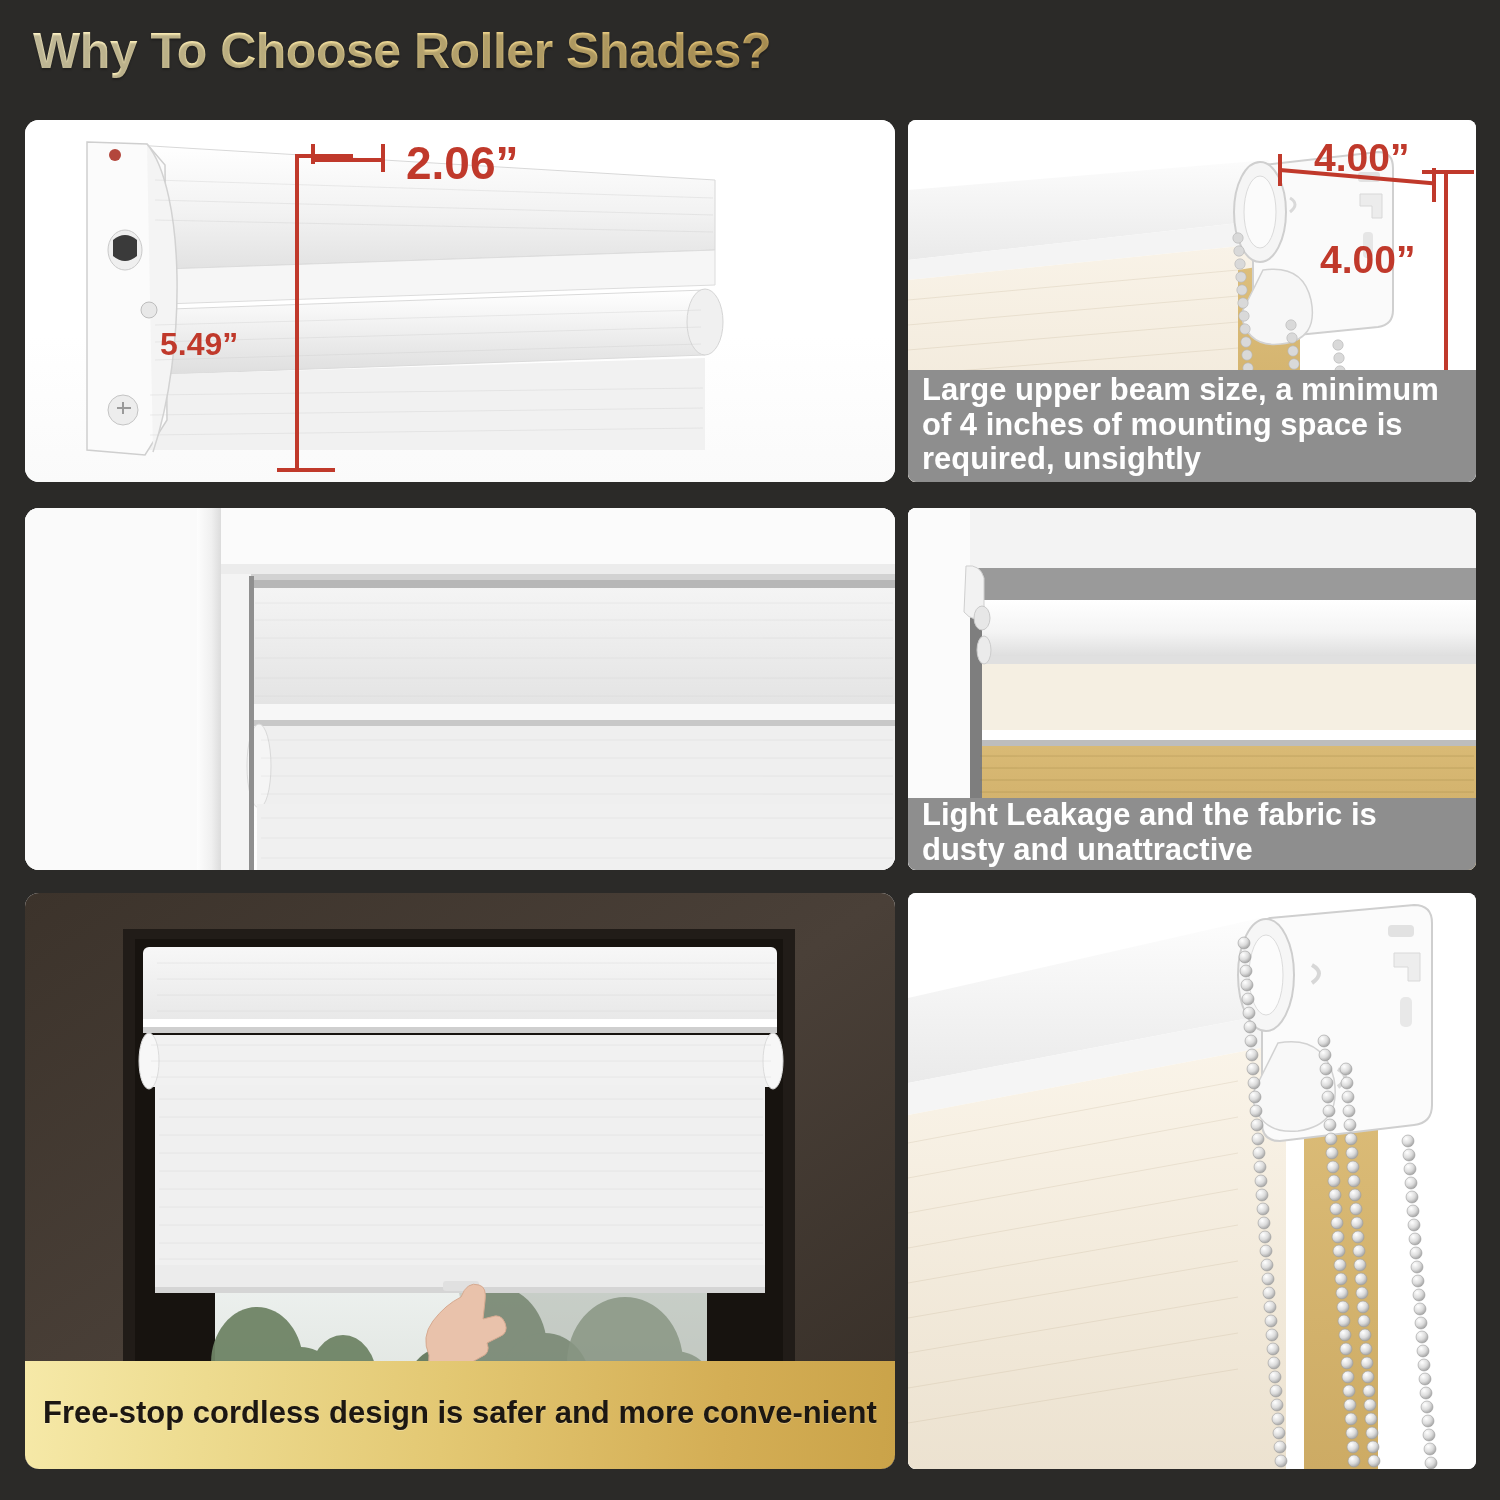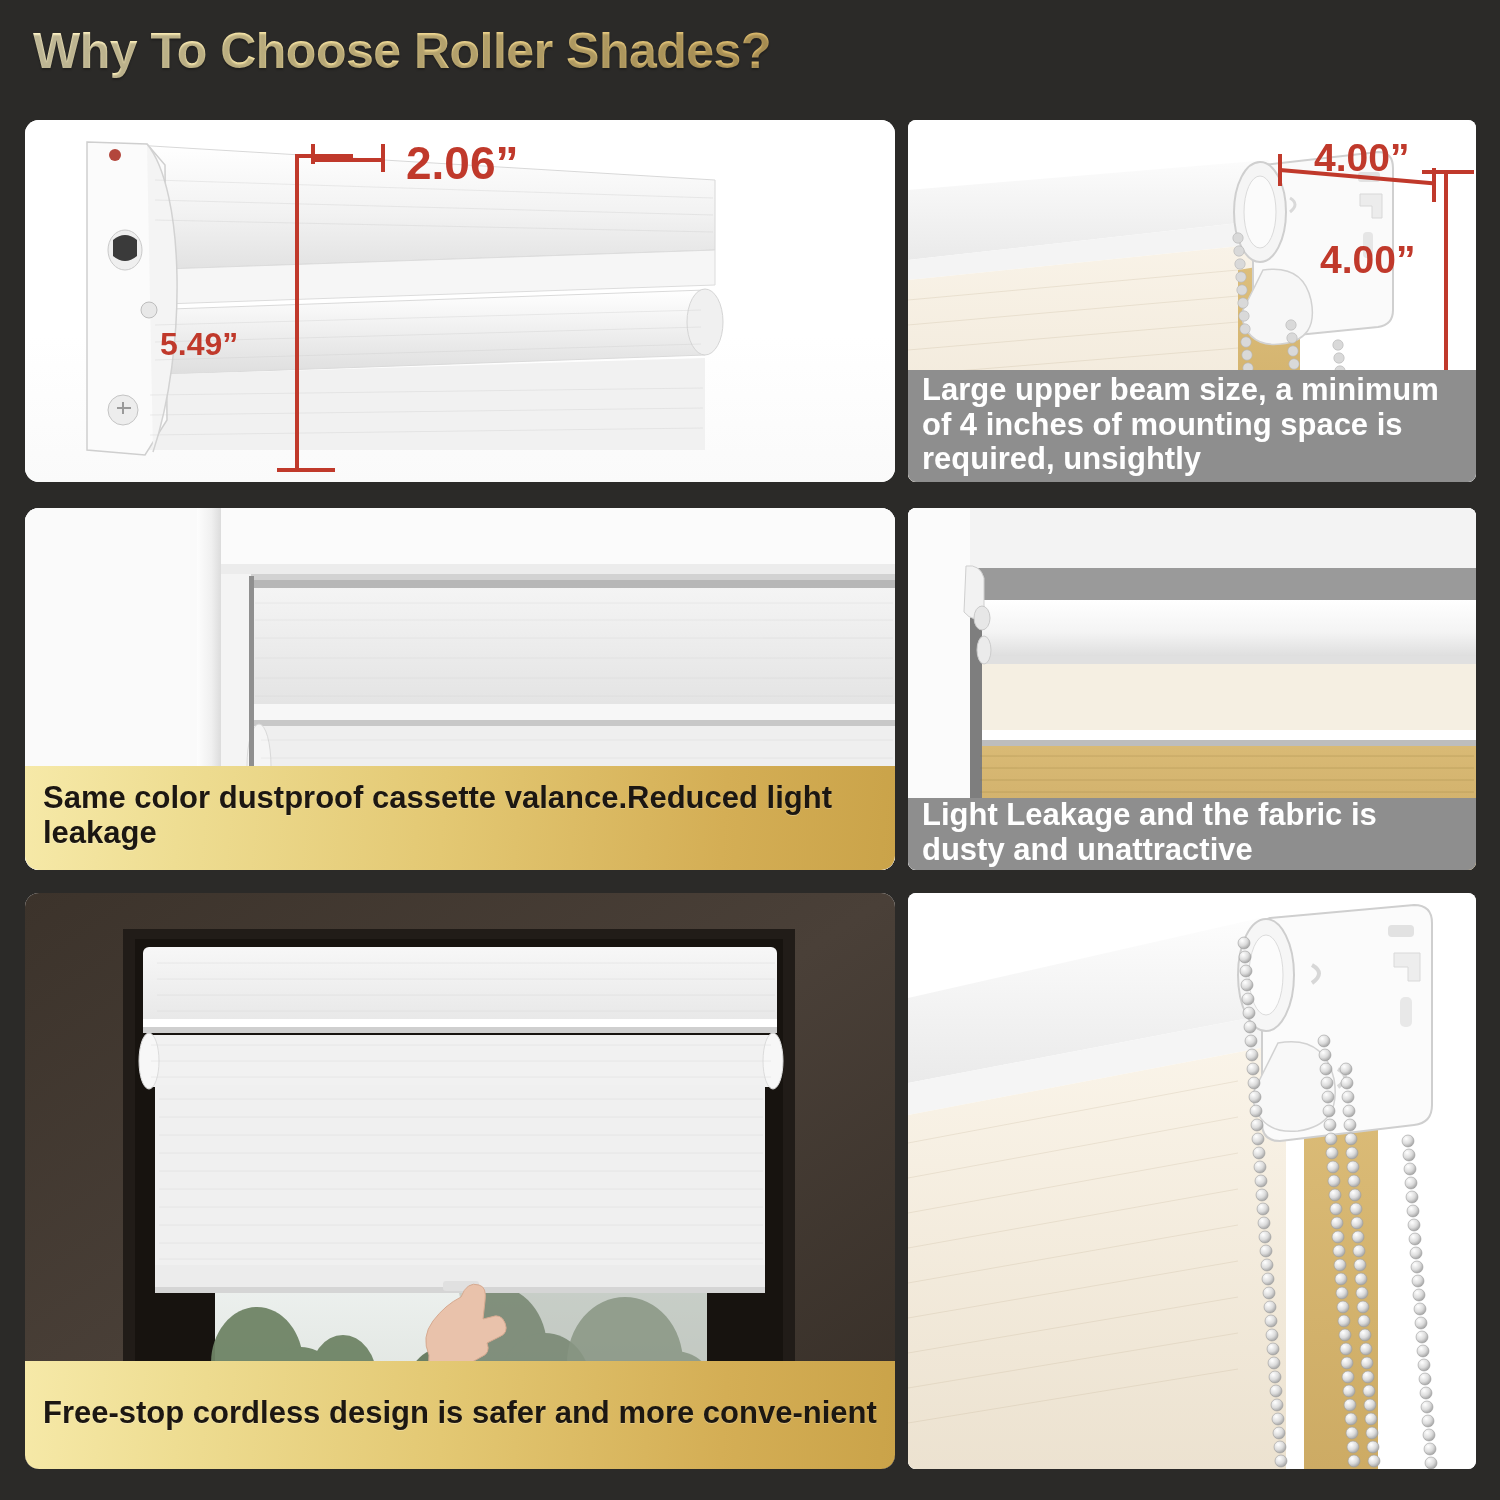--- a/index.html
+++ b/index.html
@@ -302,23 +302,20 @@
           <path d="M 236 268 H 868"></path>
           <path d="M 236 286 H 868"></path>
         <path d="M 236 310 H 868"></path>
           <path d="M 236 330 H 868"></path>
           <path d="M 236 350 H 868"></path>
       </g>
     </svg>
 
   </div>
 
-  <div class="cap gold h3">
-    <div class="cap-text">Same color dustproof cassette valance.Reduced light leakage</div>
-  </div>
 </div>
 
 <div class="panel rs p-mr">
   <div class="photo">
     <div class="wash" style="background:#f7f7f7;"></div>
 
     <svg width="568" height="362" viewBox="0 0 568 362" style="position:absolute;left:0;top:0;">
       <defs>
         <linearGradient id="tubeG" x1="0" y1="0" x2="0" y2="1">
           <stop offset="0%" stop-color="#ffffff"></stop>

